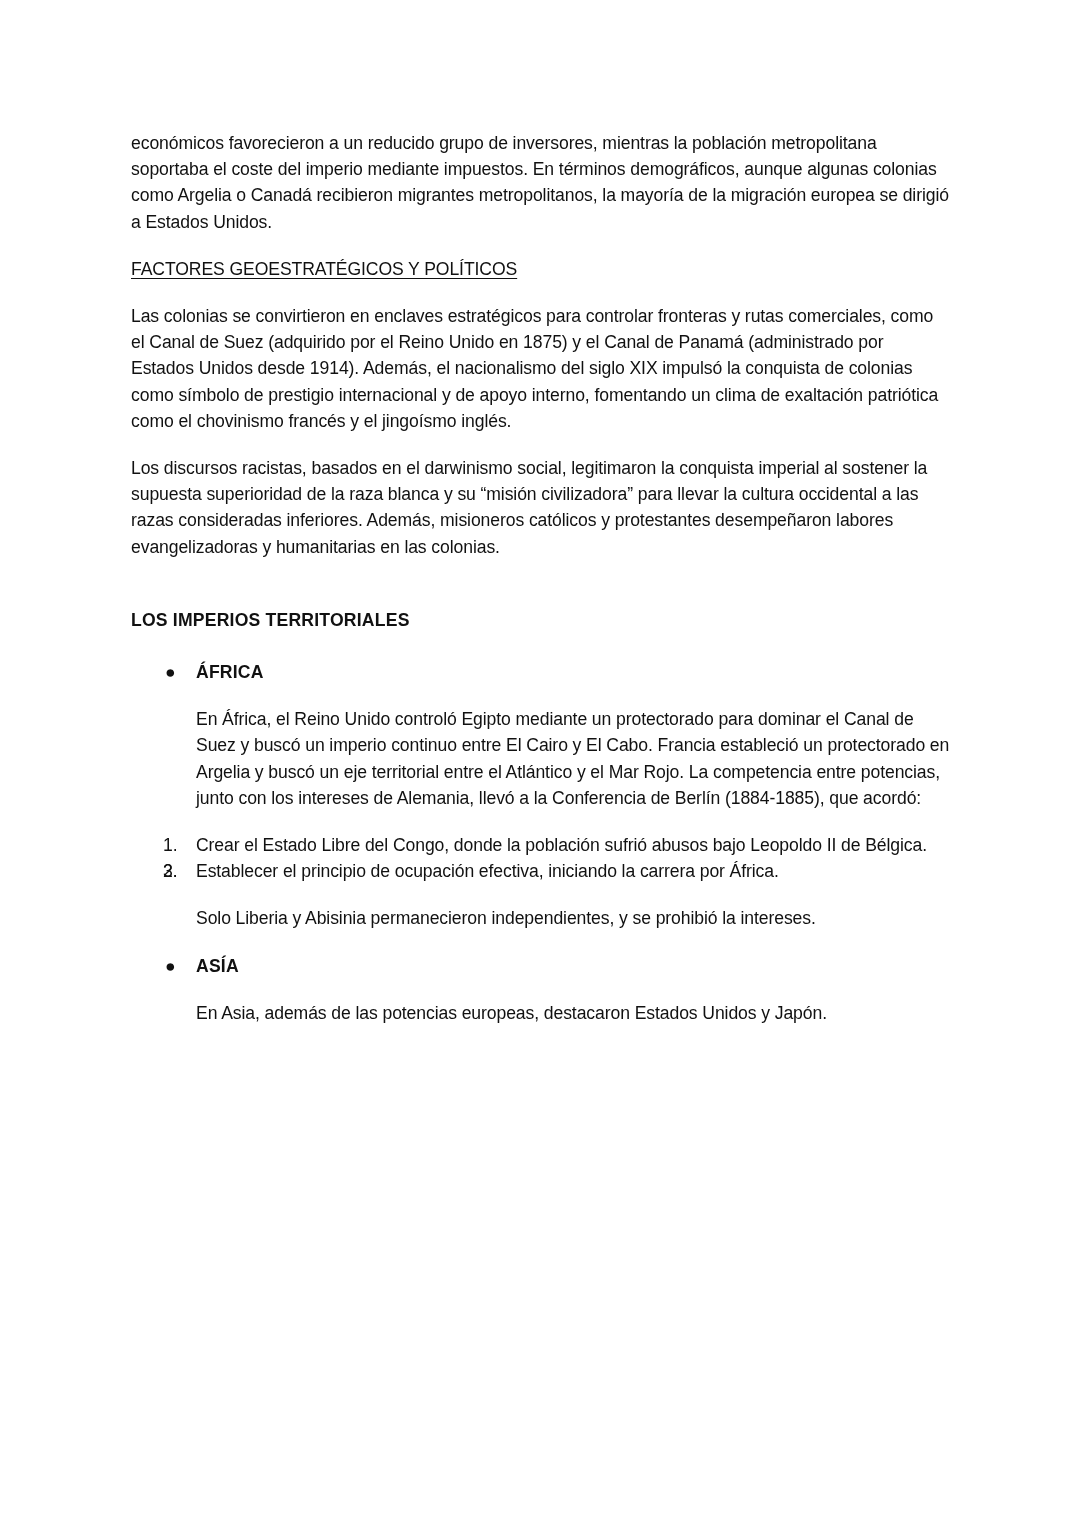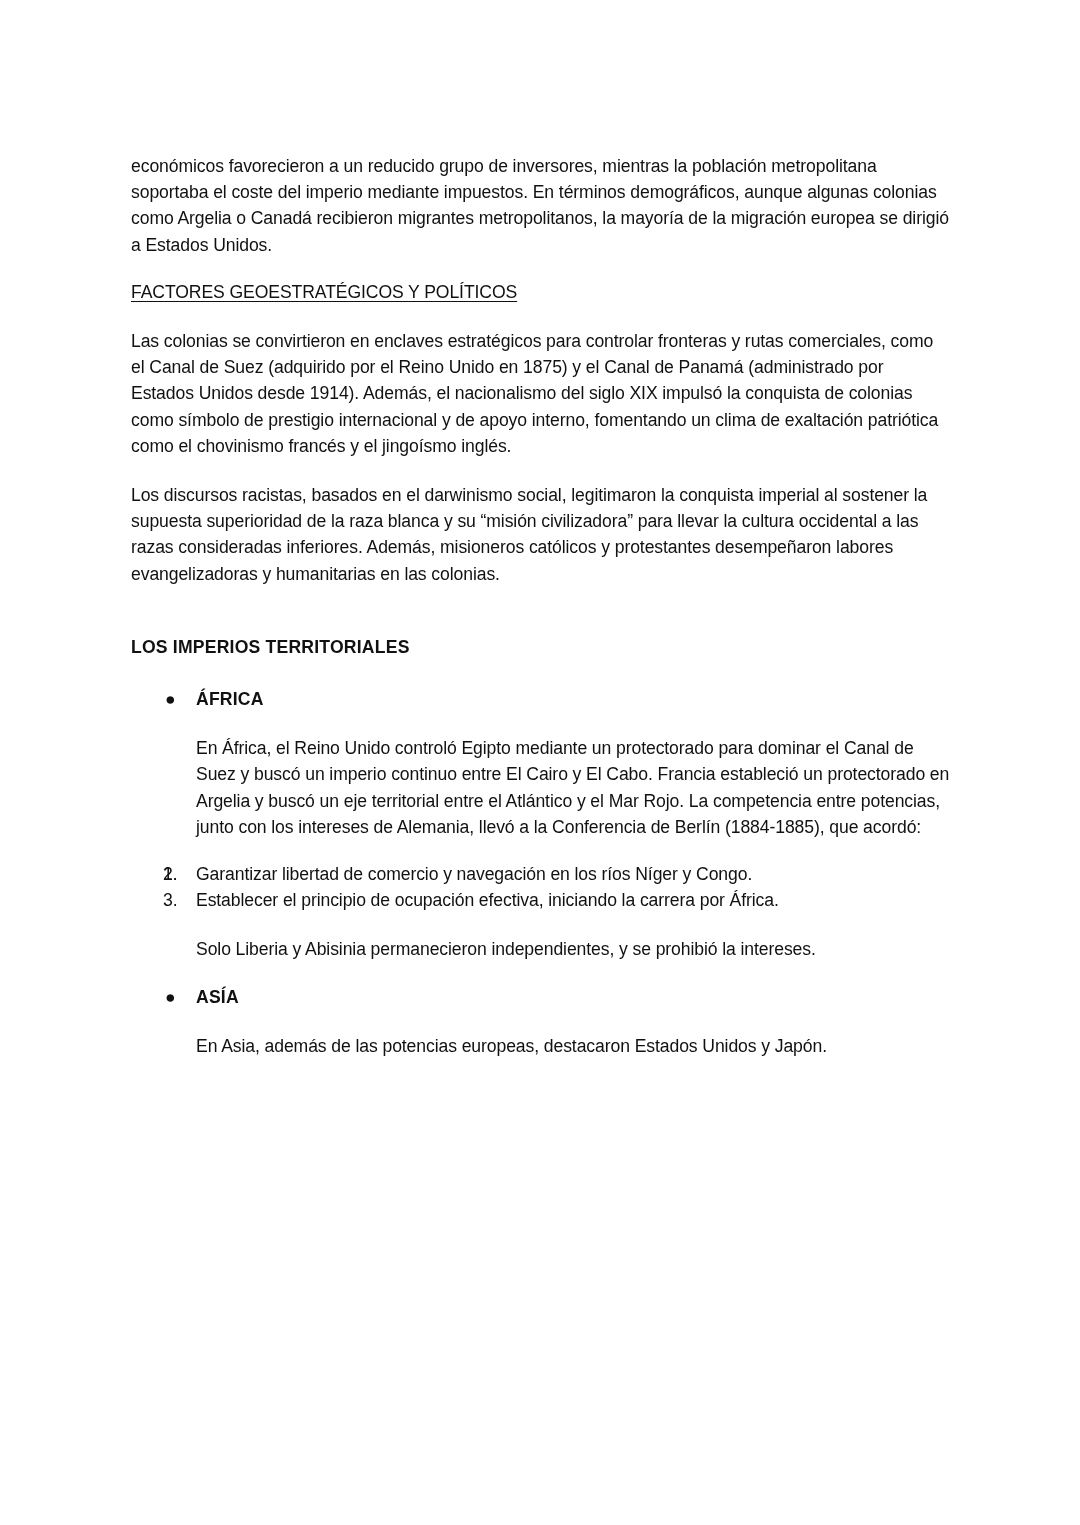--- a/index.html
+++ b/index.html
@@ -20,21 +20,21 @@
       left: 131px;
       top: 130px;
       width: 820px;
       font-size: 17.6px;
       line-height: 26.2px;
       letter-spacing: -0.1px;
     }
     p {
       margin: 0;
     }
-    .para { margin-bottom: 21px; margin-top: 23px; }
+    .para { margin-bottom: 21px; }
     .subhead {
       text-decoration: underline;
       text-underline-offset: 3px;
       text-decoration-thickness: 1px;
       margin-bottom: 21px;
     }
     .section-title {
       font-weight: bold;
       margin-top: 47px;
       margin-bottom: 26px;
@@ -88,24 +88,24 @@
     <p class="bullet-head">
       <span class="bullet-dot">●</span>
       <span>ÁFRICA</span>
     </p>
     <p class="para">En África, el Reino Unido controló Egipto mediante un protectorado para dominar el Canal de Suez y buscó un imperio continuo entre El Cairo y El Cabo. Francia estableció un protectorado en Argelia y buscó un eje territorial entre el Atlántico y el Mar Rojo. La competencia entre potencias, junto con los intereses de Alemania, llevó a la Conferencia de Berlín (1884-1885), que acordó:</p>
   </div>
 
   <ol class="numlist">
     <li>
       <span class="num">1.</span>
+      <span>Crear el Estado Libre del Congo, donde la población sufrió abusos bajo Leopoldo II de Bélgica.</span>
     </li>
     <li>
       <span class="num">2.</span>
-      <span>Garantizar libertad de comercio y navegación en los ríos Níger y Congo.</span>
     </li>
     <li>
       <span class="num">3.</span>
       <span>Establecer el principio de ocupación efectiva, iniciando la carrera por África.</span>
     </li>
   </ol>
 
   <div class="bullet-block">
     <p class="para">Solo Liberia y Abisinia permanecieron independientes, y se prohibió la intereses.</p>
   </div>

